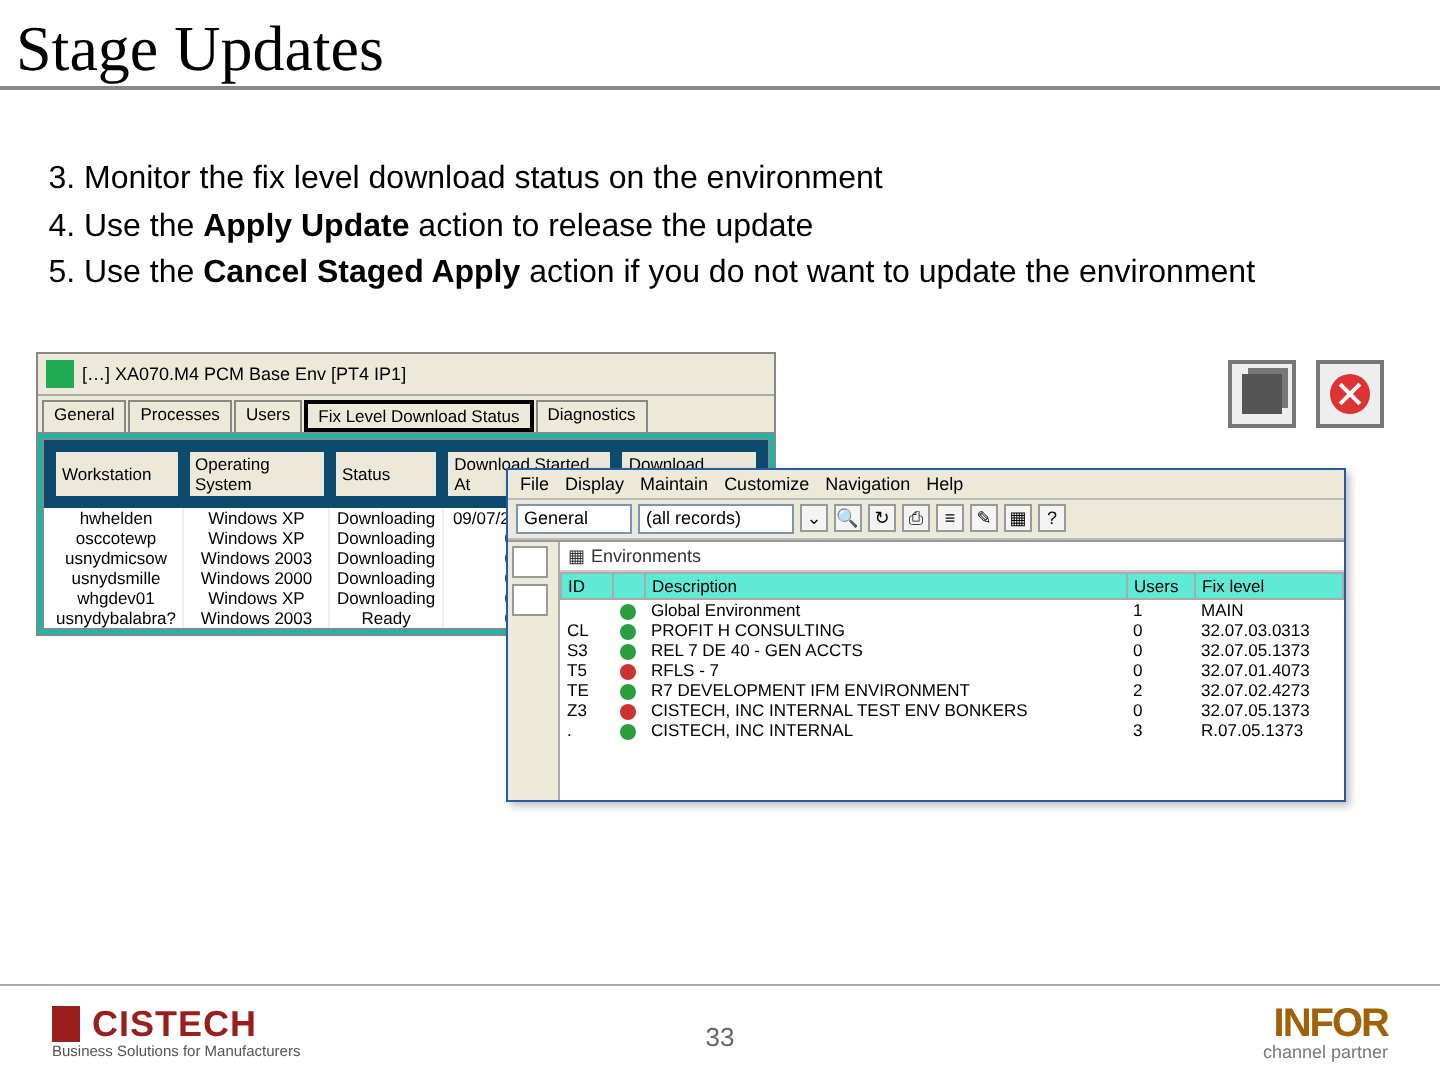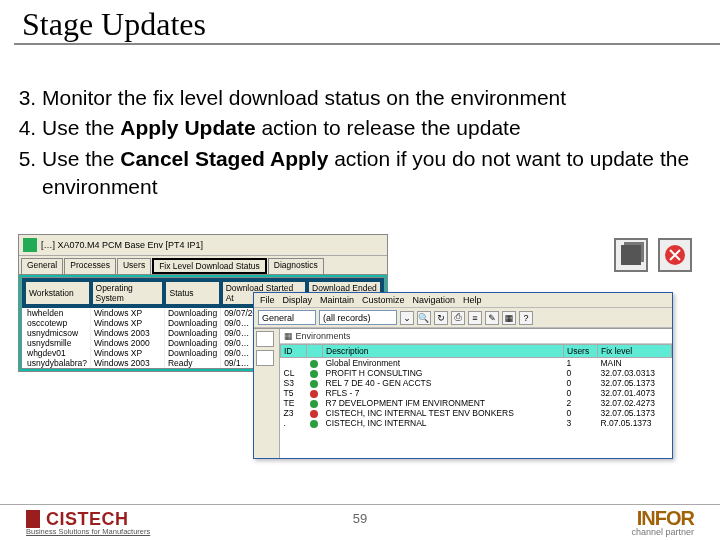--- a/index.html
+++ b/index.html
@@ -11,25 +11,24 @@
     background: #fff;
     position: relative;
     overflow: hidden;
   }
   .title {
     font-size: 32px;
     font-weight: normal;
     padding: 6px 8px 0 8px;
     border-bottom: 2px solid #888;
     font-family: Georgia, 'Times New Roman', serif;
-    margin-left: 14px;
   }
   .bullets {
     padding: 18px 28px 10px 42px;
-    font-size: 21px;
+    font-size: 16px;
     line-height: 1.35;
   }
   .bullets li { margin-bottom: 2px; }
   .bold { font-weight: bold; }
 
   .app-outer {
     margin: 0 18px 0 18px;
     position: relative;
     height: 230px;
   }
@@ -76,29 +75,30 @@
   }
   .win1 .grid {
     background: #fff;
     border: 1px solid #888;
     margin: 2px;
   }
   .win1 table { width: 100%; border-collapse: collapse; font-size: 8.5px; }
   .win1 th {
     text-align: left;
     background: #ece9d8;
-    border: 4px solid #0c4a6e;
+    border: 6px solid #0c4a6e;
     padding: 1px 3px;
     font-weight: normal;
   }
   .win1 td {
     padding: 0 3px;
     border-right: 1px solid #eee;
     white-space: nowrap;
     overflow: hidden;
+    text-align: center;
   }
 
   
   .side-icons {
     position: absolute;
     right: 10px;
     top: 4px;
     display: flex;
     gap: 10px;
   }
@@ -236,39 +236,39 @@
     margin-right: 2px;
   }
   .dot.green { background: #2a9d3f; }
   .dot.red   { background: #cc3330; }
 
   
   .footer {
     position: absolute;
     left: 0; bottom: 0;
     width: 100%;
-    height: 36px;
+    height: 48px;
     border-top: 1px solid #aaa;
     display: flex;
     align-items: center;
     justify-content: space-between;
     padding: 0 26px;
   }
   .logo-cistech {
     line-height: 1;
   }
   .logo-cistech .brand {
     font-weight: bold; font-size: 18px; color: #9a1e1e;
     letter-spacing: 0.5px;
     display: inline-block;
     border-left: 14px solid #9a1e1e;
     padding-left: 6px;
   }
   .logo-cistech .tag {
-    font-size: 7.5px; color: #555; text-decoration: underline;
+    font-size: 7.5px; color: #555;
   }
   .pageno {
     position: absolute;
     left: 50%; transform: translateX(-50%);
     bottom: 14px;
     font-size: 13px; color: #666;
   }
   .logo-infor {
     text-align: right;
     line-height: 1;
@@ -480,13 +480,13 @@
 <div class="footer">
   <div class="logo-cistech">
     <div class="brand">CISTECH</div>
     <div class="tag">Business Solutions for Manufacturers</div>
   </div>
   <div class="logo-infor">
     <span class="brand">INFOR</span>
     <div class="tag">channel partner</div>
   </div>
 </div>
-<div class="pageno">59</div>
+<div class="pageno">33</div>
 
 </body></html>

